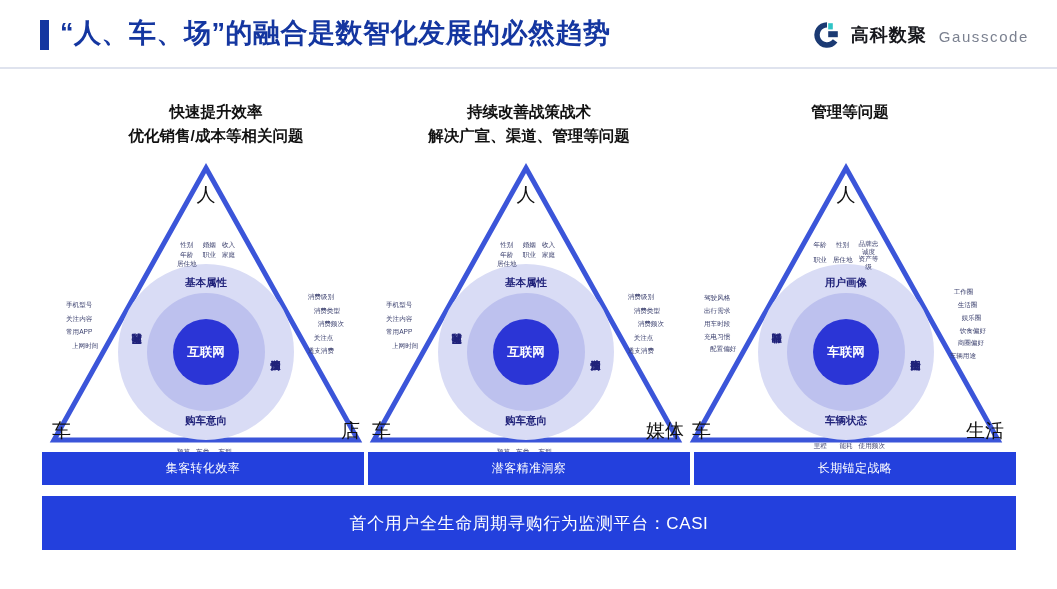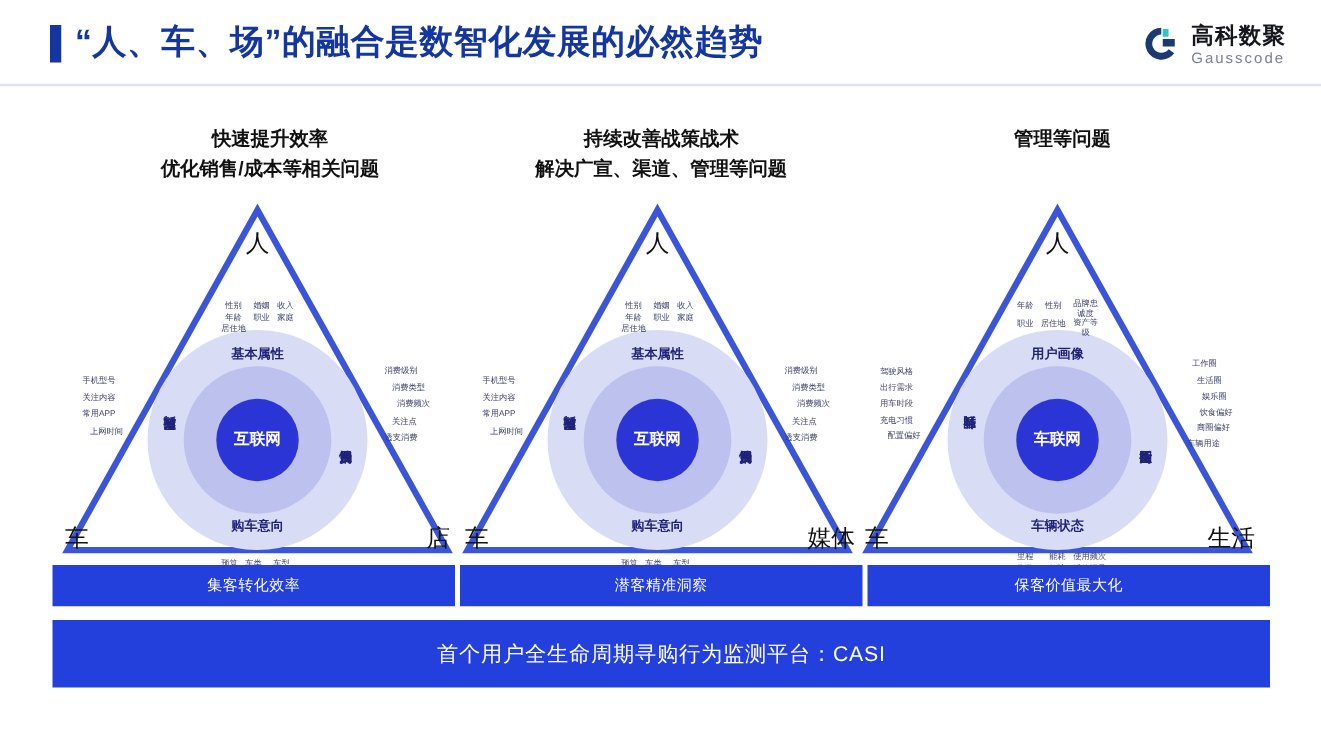--- a/index.html
+++ b/index.html
@@ -22,23 +22,23 @@
     font-size: 27px; font-weight: bold; color: #1436a0;
     letter-spacing: 0.5px; white-space: nowrap;
   }
   #header-rule {
     position: absolute; left: 0; top: 67px; width: 1057px; height: 2px;
     background: #dfe3ee;
   }
   
   #logo { position: absolute; right: 28px; top: 14px; height: 42px; display: flex; align-items: center; gap: 8px; }
   #logo-mark { width: 32px; height: 32px; position: relative; }
-  #logo-text { display: flex; flex-direction: column; line-height: 1.0; }
+  #logo-text { display: flex; flex-direction: row; line-height: 1.0; gap: 12px; }
   #logo-cn { font-size: 18px; font-weight: bold; color: #16171c; letter-spacing: 1px; }
-  #logo-en { font-size: 12px; color: #7b8190; letter-spacing: 1.6px; margin-top: 3px; }
+  #logo-en { font-size: 15px; color: #7b8190; letter-spacing: 1.6px; margin-top: 3px; }
 
   
   .col-head {
     position: absolute; top: 100px; width: 340px;
     text-align: center; color: #111; font-weight: bold;
     font-size: 15.5px; line-height: 1.55;
   }
   .col-head .l2 { display: block; }
 
   
@@ -292,17 +292,17 @@
         <span>告警</span>
         <span>故障</span>
         <span>维修记录</span>
         <span style="grid-column:1">电池状态</span>
       </div>
     </div>
   </div>
 
   <div class="sub-banner" style="left:42px;  width:322px">集客转化效率</div>
   <div class="sub-banner" style="left:368px; width:322px">潜客精准洞察</div>
-  <div class="sub-banner" style="left:694px; width:322px">保客价值最大化</div>
+  <div class="sub-banner" style="left:694px; width:322px">长期锚定战略</div>
 
   <div id="main-banner">首个用户全生命周期寻购行为监测平台：CASI</div>
 
 </div>
 
 </body></html>

